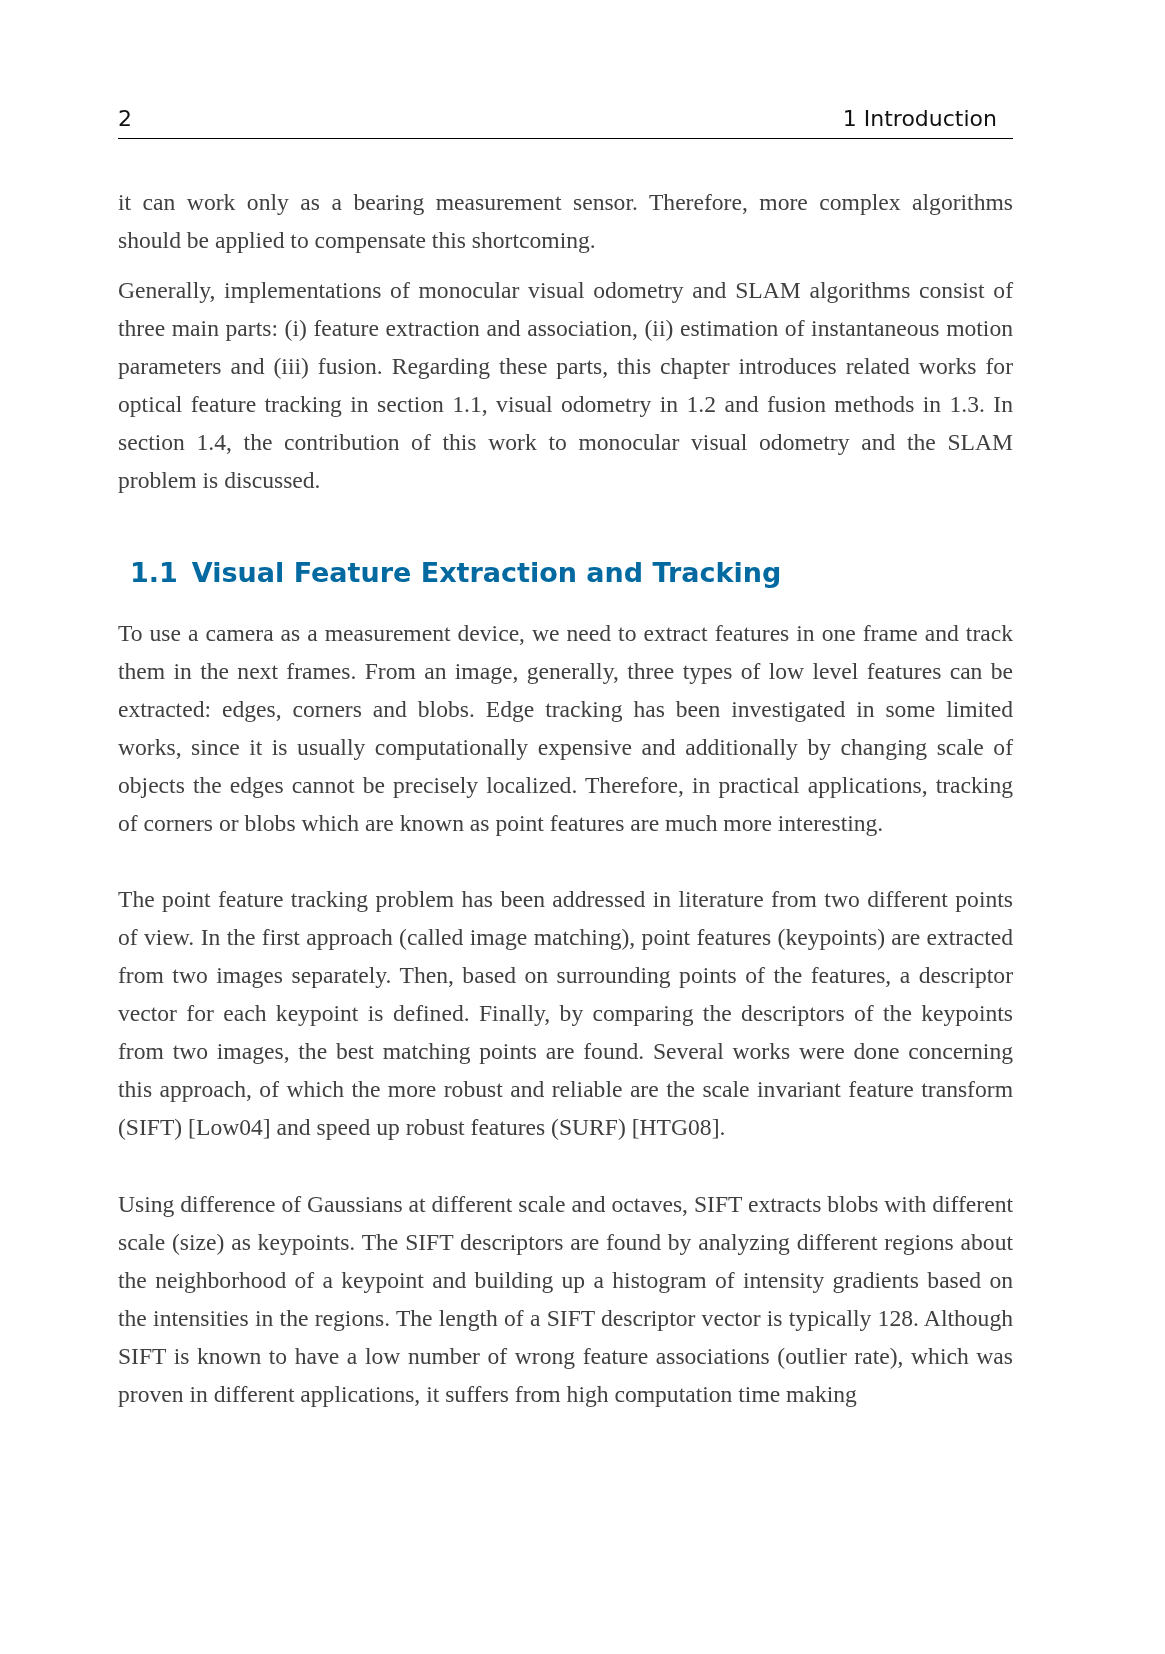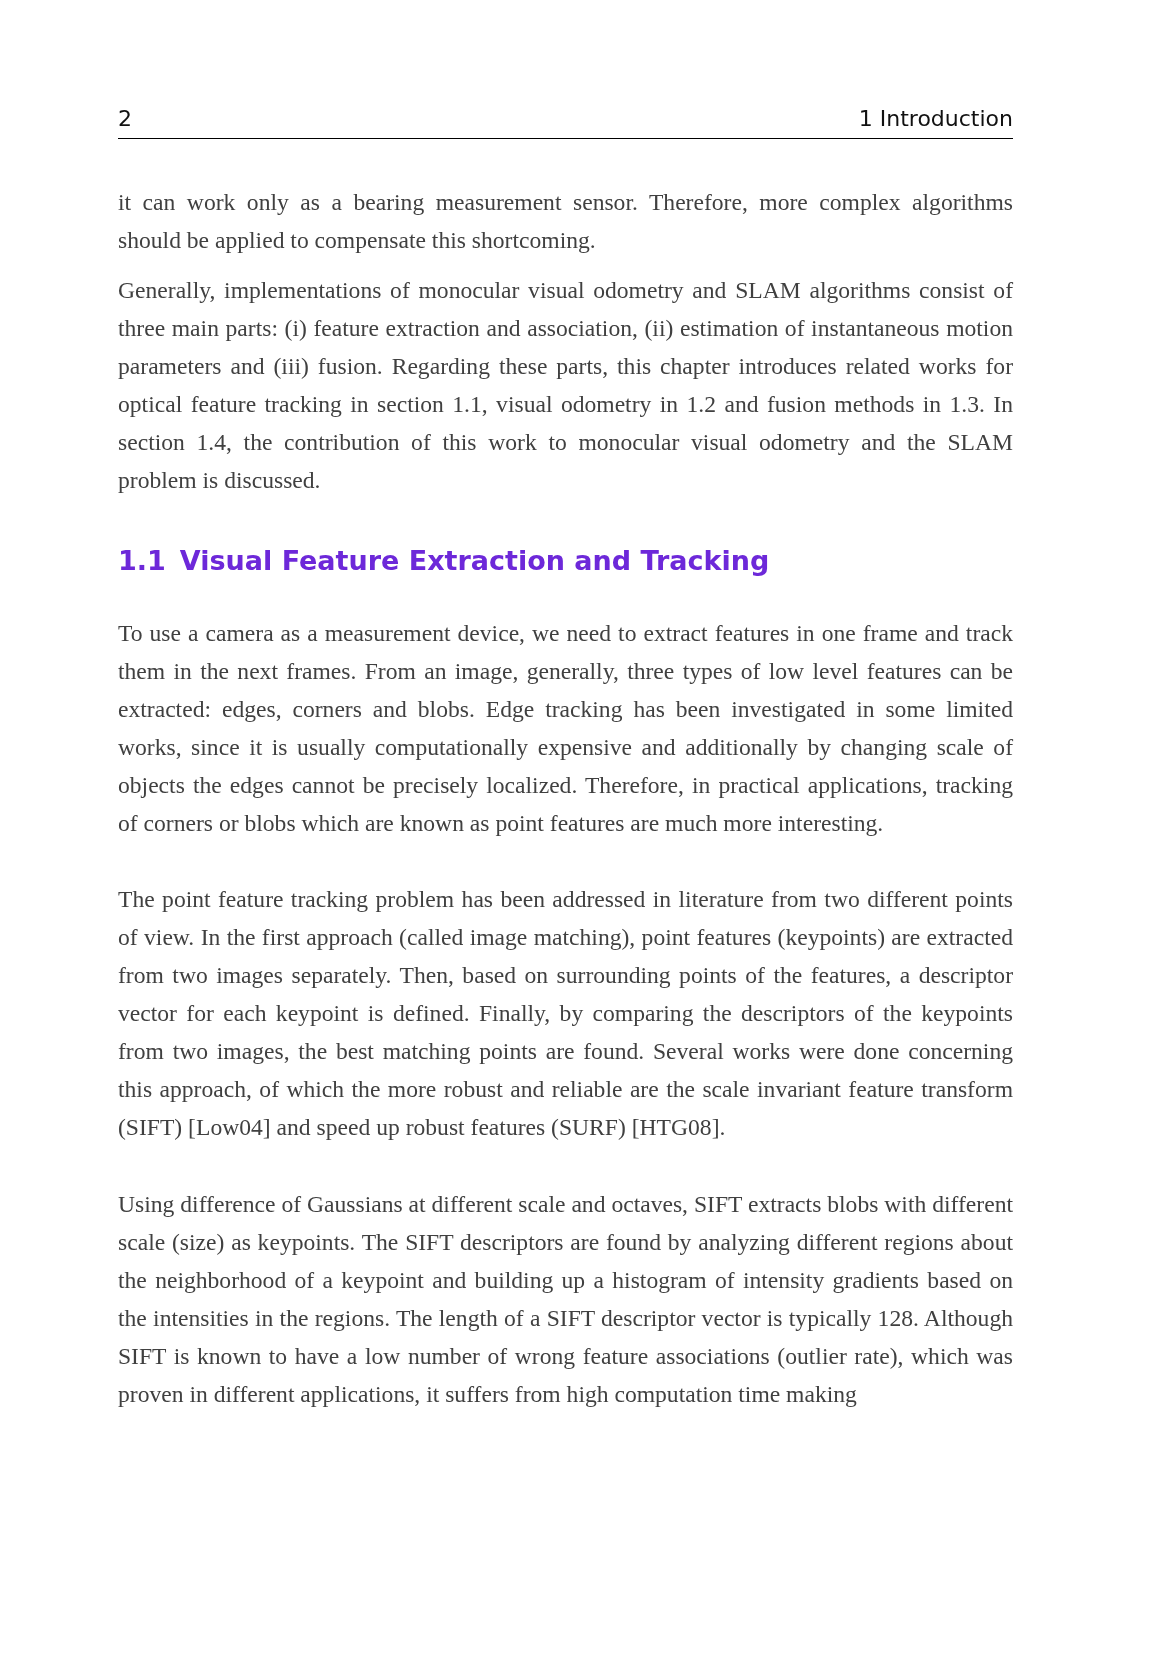--- a/index.html
+++ b/index.html
@@ -4,32 +4,32 @@
 <style>
   html, body { margin: 0; padding: 0; background: #ffffff; }
   body { width: 1165px; height: 1654px; position: relative; overflow: hidden; }
   .page { position: absolute; left: 118px; top: 0; width: 895px; }
   .running-head {
     position: absolute; top: 100px; left: 0; width: 895px; height: 38px;
     border-bottom: 1.5px solid #000;
     font-family: "DejaVu Sans", sans-serif; font-size: 22px; color: #111;
   }
   .running-head .num { position: absolute; left: 0; top: 6px; }
-  .running-head .chap { position: absolute; right: 0; top: 6px; }
+  .running-head .chap { position: absolute; right: 16px; top: 6px; }
   .body-text {
     position: absolute; left: 0; width: 895px;
     font-family: "Liberation Serif", "DejaVu Serif", serif;
     font-size: 23.6px; line-height: 38px; color: #404040;
     text-align: justify; text-align-last: left;
     margin: 0;
   }
   .section-heading {
     position: absolute; left: 0; top: 545px;
     font-family: "DejaVu Sans", sans-serif; font-weight: bold;
-    font-size: 27px; color: #6d28d9; margin: 0;
+    font-size: 27px; color: #0369a1; margin: 12px;
   }
   .section-heading .secnum { margin-right: 14px; }
 </style>
 </head>
 <body>
 
 <div class="page">
 
   <div class="running-head">
     <span class="num">2</span>

